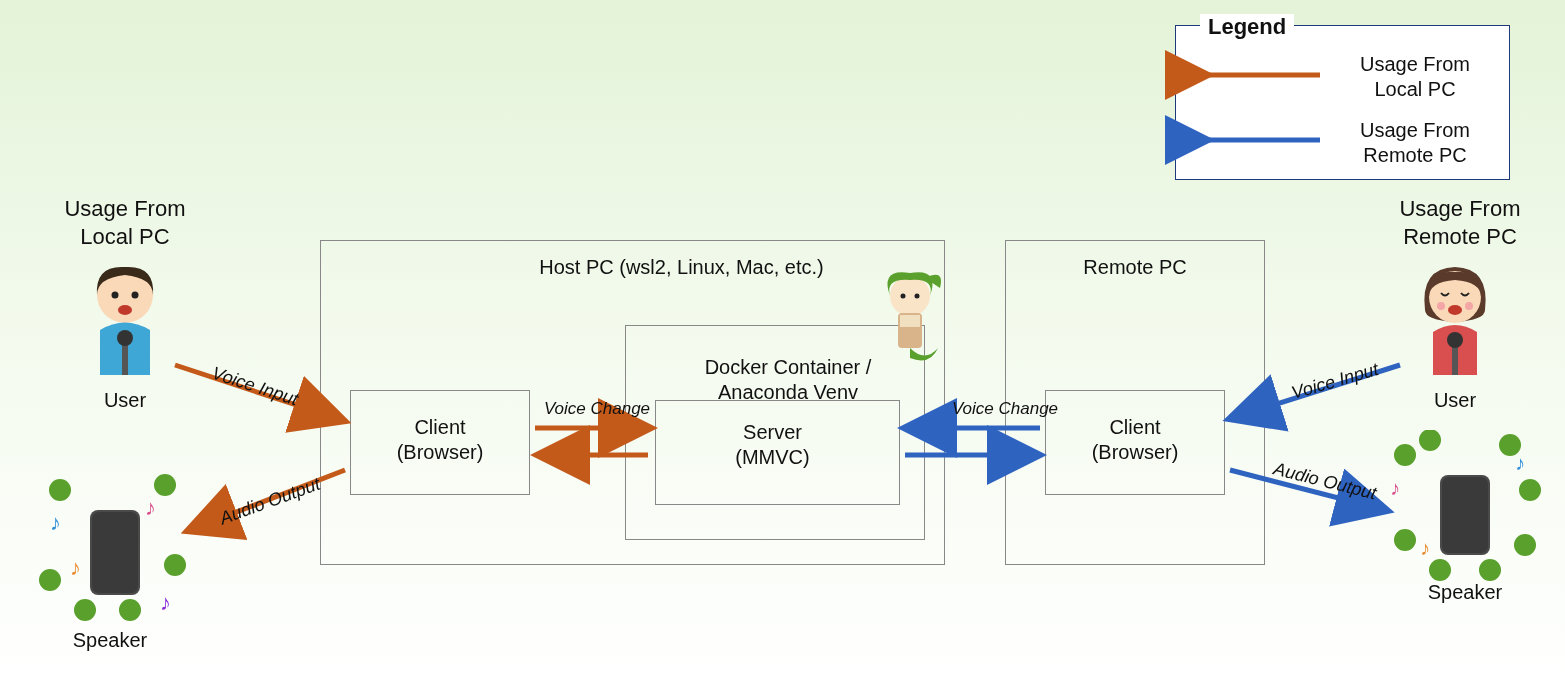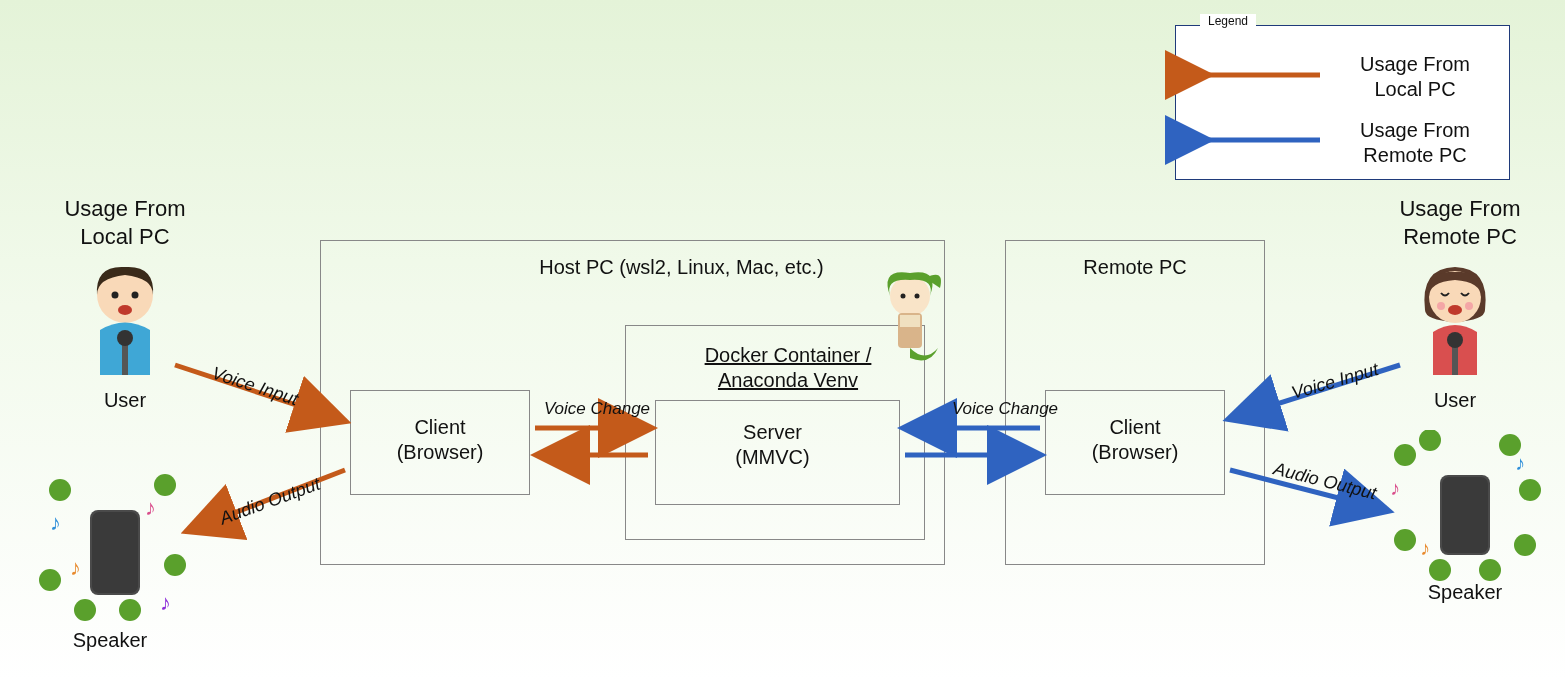--- a/index.html
+++ b/index.html
@@ -32,22 +32,23 @@
   .legend-box {
     position: absolute;
     border: 1.5px solid #1f3a7a;
     background: #fff;
     box-sizing: border-box;
   }
   .legend-title {
     position: absolute;
     background: #fff;
     padding: 0 8px;
-    font-size: 12px;
+    font-size: 22px;
     color: #111;
+    font-weight: bold;
   }
   .svg-layer {
     position: absolute;
     left: 0; top: 0;
     width: 1565px;
     height: 681px;
     pointer-events: none;
   }
   .icon-holder {
     position: absolute;
@@ -114,21 +115,21 @@
 <div class="label" style="left:60px; top:628px; width:100px;">Speaker</div>
 
 <div class="box" style="left:320px; top:240px; width:625px; height:325px;"></div>
 <div class="label" style="left:320px; top:255px; width:723px;">Host PC (wsl2, Linux, Mac, etc.)</div>
 
 <div class="box" style="left:350px; top:390px; width:180px; height:105px;"></div>
 <div class="label" style="left:350px; top:415px; width:180px; white-space:pre-line;">Client
 (Browser)</div>
 
 <div class="box" style="left:625px; top:325px; width:300px; height:215px;"></div>
-<div class="label" style="left:625px; top:343px; width:326px; white-space:pre-line;text-decoration:underline;">Docker Container /
+<div class="label" style="left:625px; top:355px; width:326px; white-space:pre-line;">Docker Container /
 Anaconda Venv</div>
 
 <div class="box" style="left:655px; top:400px; width:245px; height:105px;"></div>
 <div class="label" style="left:655px; top:420px; width:235px; white-space:pre-line;">Server
 (MMVC)</div>
 
 <div class="icon-holder" style="left:870px; top:268px; width:80px; height:100px;">
 <svg viewBox="0 0 80 100" width="80" height="100">
   <circle cx="40" cy="28" r="20" fill="#f9e4c8"></circle>
   <path d="M20 28 Q10 0 40 5 Q70 0 60 28 Q65 10 40 12 Q15 10 20 28 Z" fill="#5aa02c"></path>

